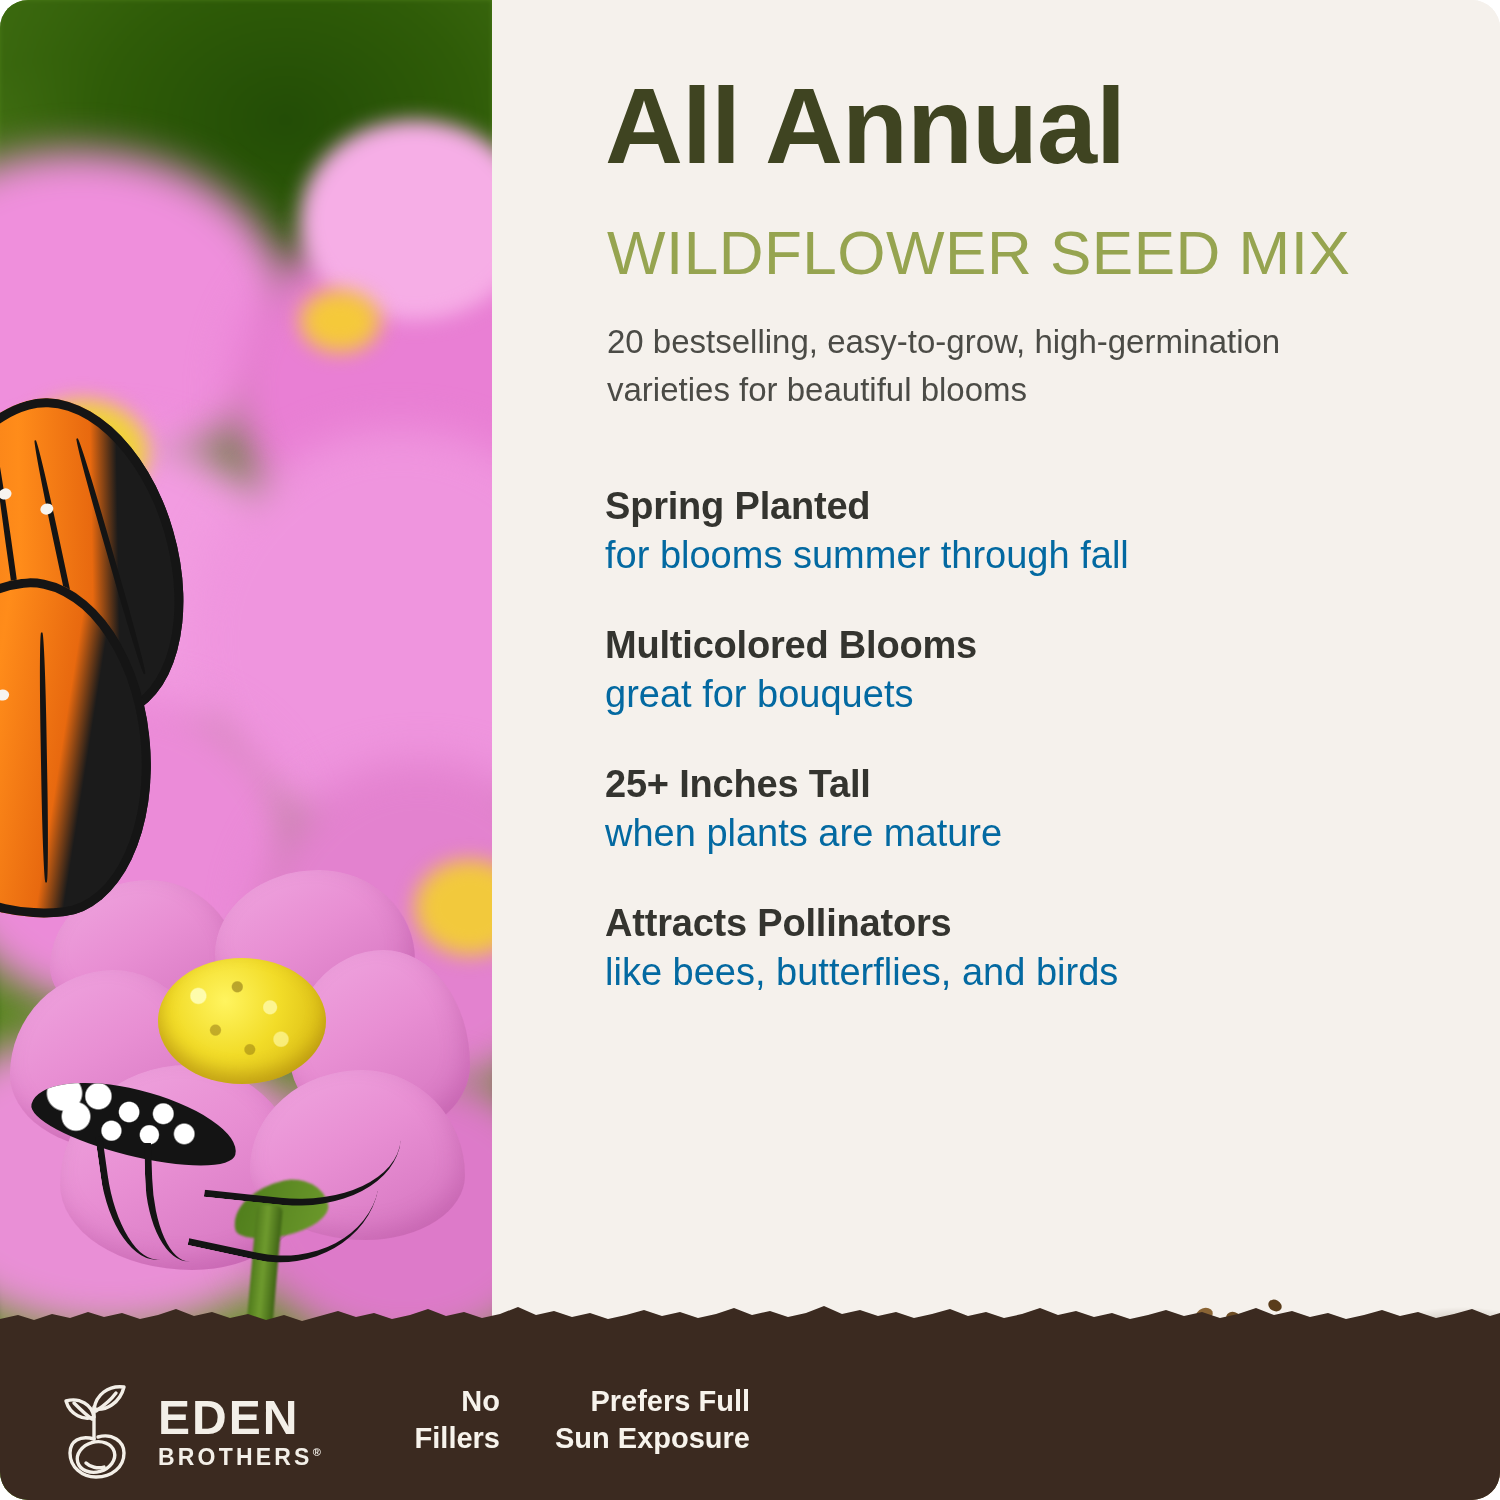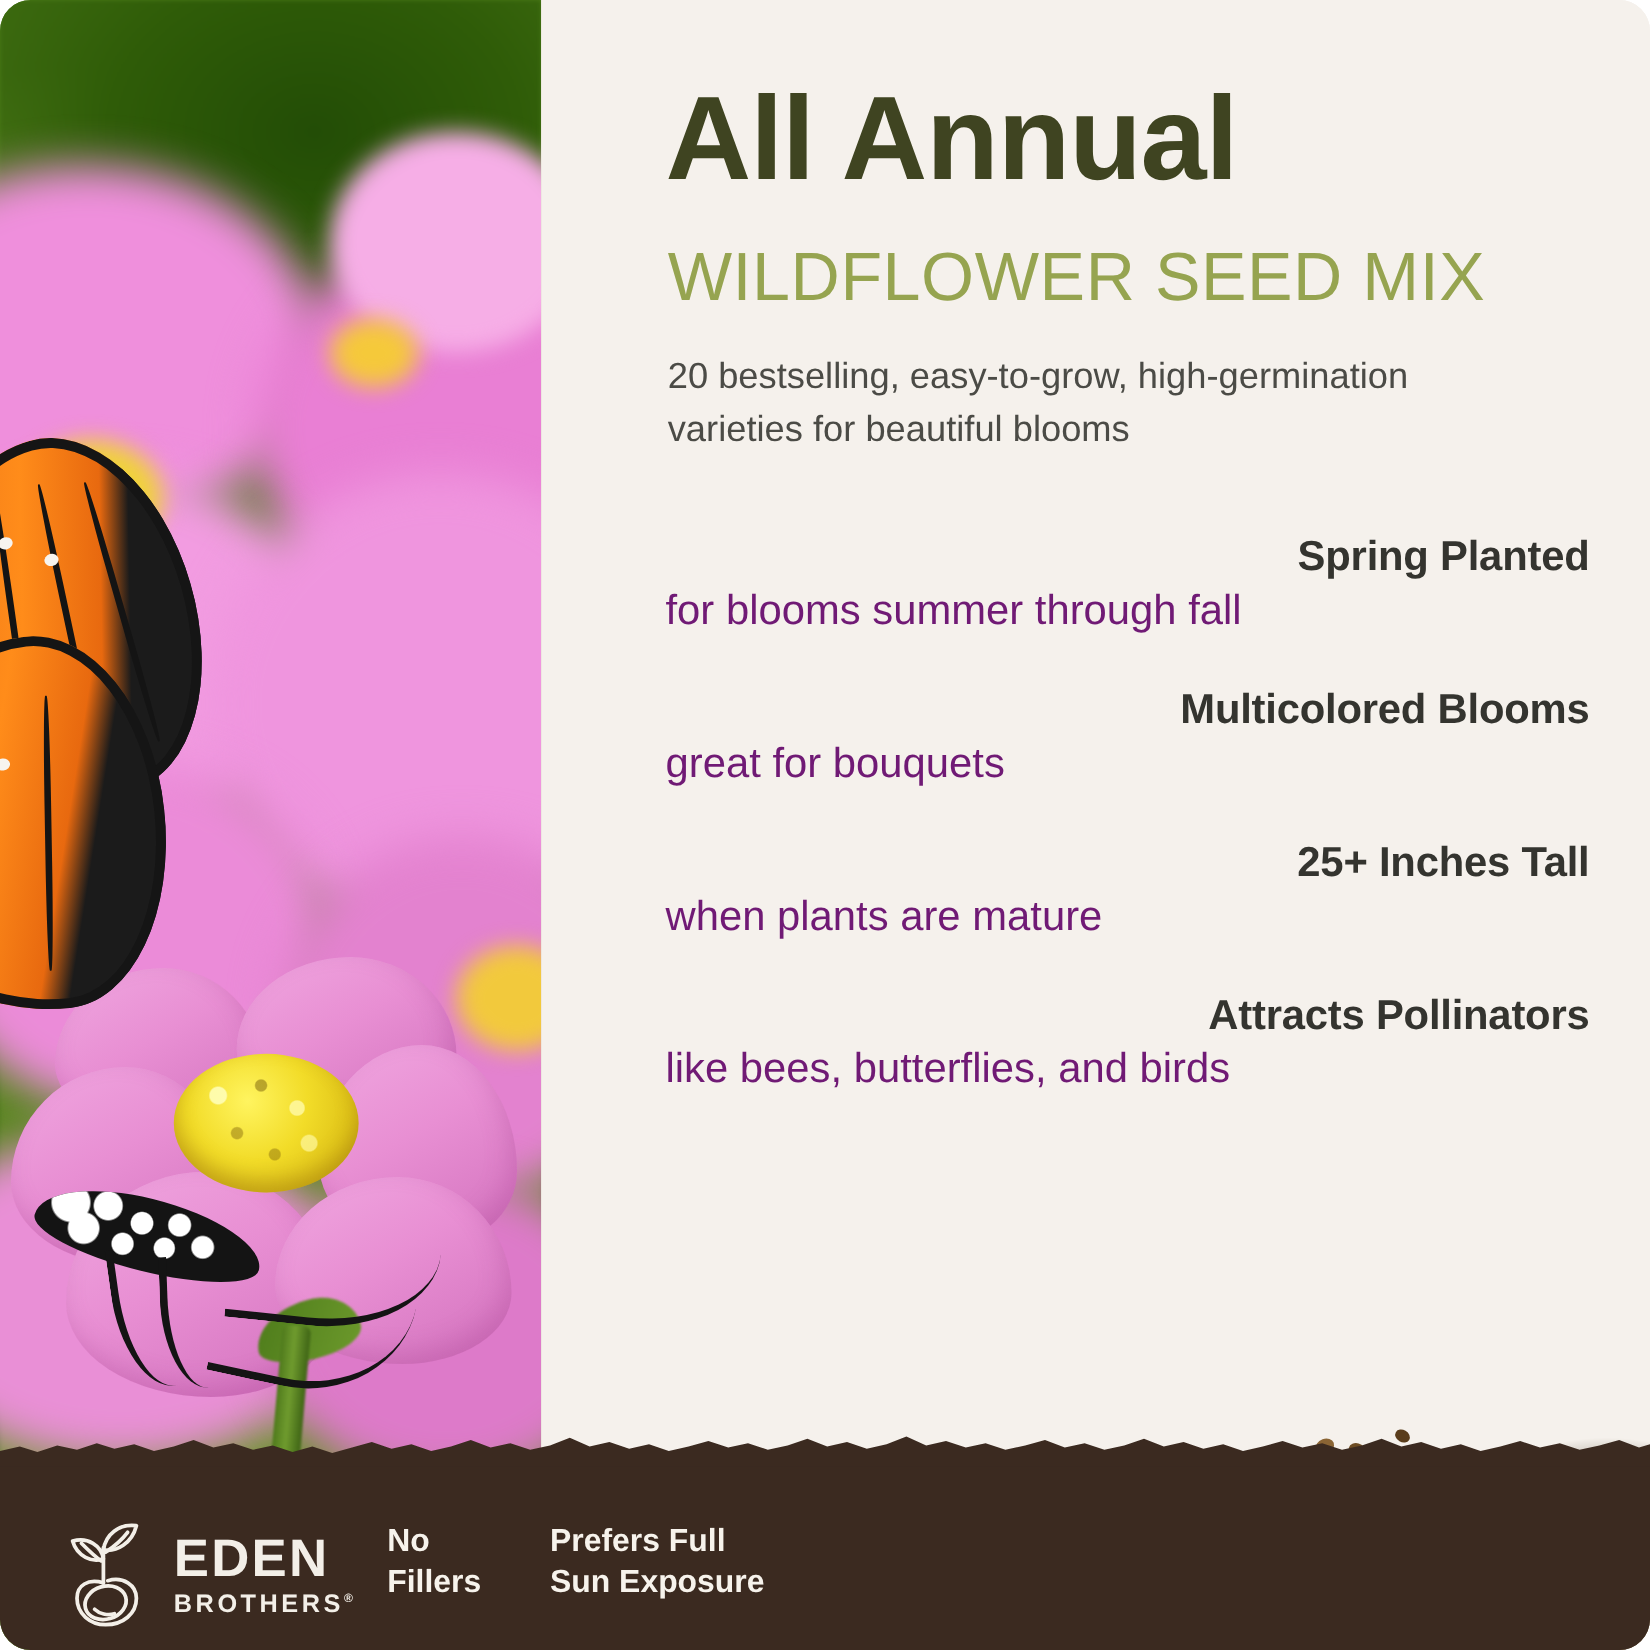--- a/index.html
+++ b/index.html
@@ -194,26 +194,25 @@
     left: 113px; top: 485px;
     width: 840px;
   }
   .feature { margin-bottom: 44px; }
   .feature .f-title {
     font-size: 38px;
     font-weight: 700;
     color: #34342F;
     line-height: 1.15;
     letter-spacing: -0.2px;
-    text-align: right;
   }
   .feature .f-sub {
     font-size: 38px;
     font-weight: 400;
-    color: #701a75;
+    color: #0369a1;
     line-height: 1.3;
     margin-top: 2px;
   }
 
   
   .seed-pile {
     position: absolute;
     right: 0; bottom: 0;
     width: 330px; height: 300px;
     overflow: hidden;
@@ -295,20 +294,21 @@
     left: 352px; top: 58px;
     display: flex;
     gap: 0;
   }
   .badge {
     color: #F7F3EC;
     font-size: 29px;
     font-weight: 700;
     line-height: 1.28;
     white-space: nowrap;
+    text-align: right;
   }
   .badge .l2 { display: block; }
 </style>
 </head>
 <body>
 
 <div class="canvas">
 
   <div class="photo-panel">
     <div class="bg-green"></div>

